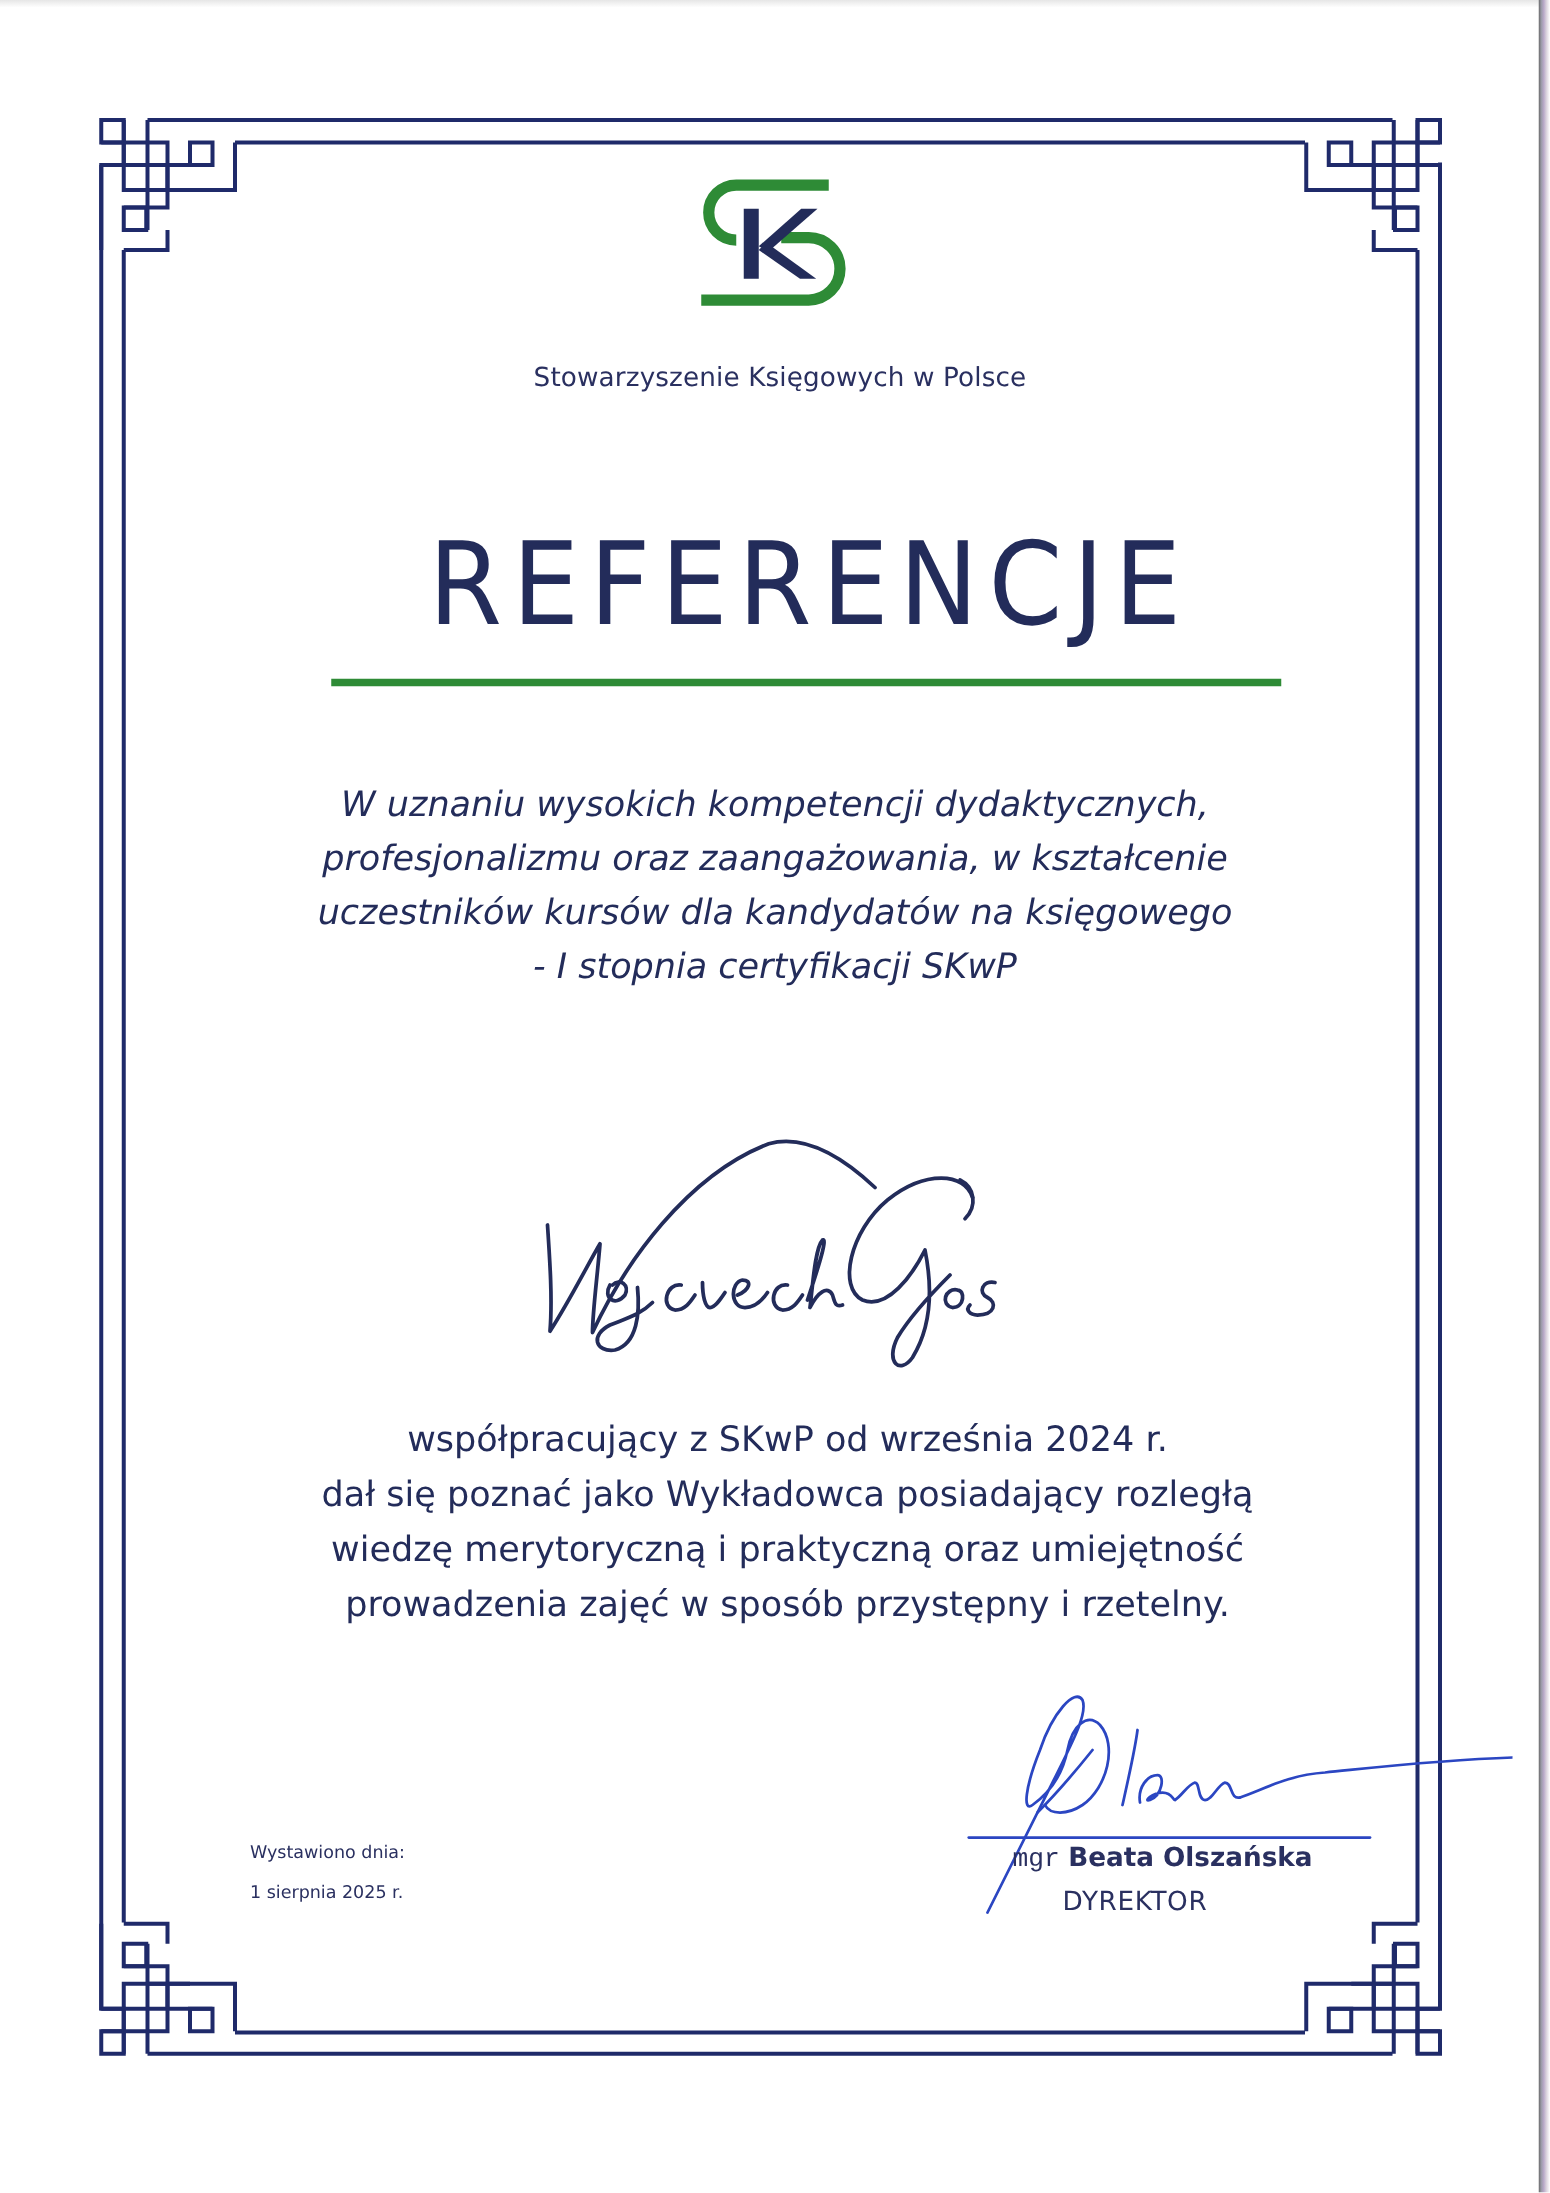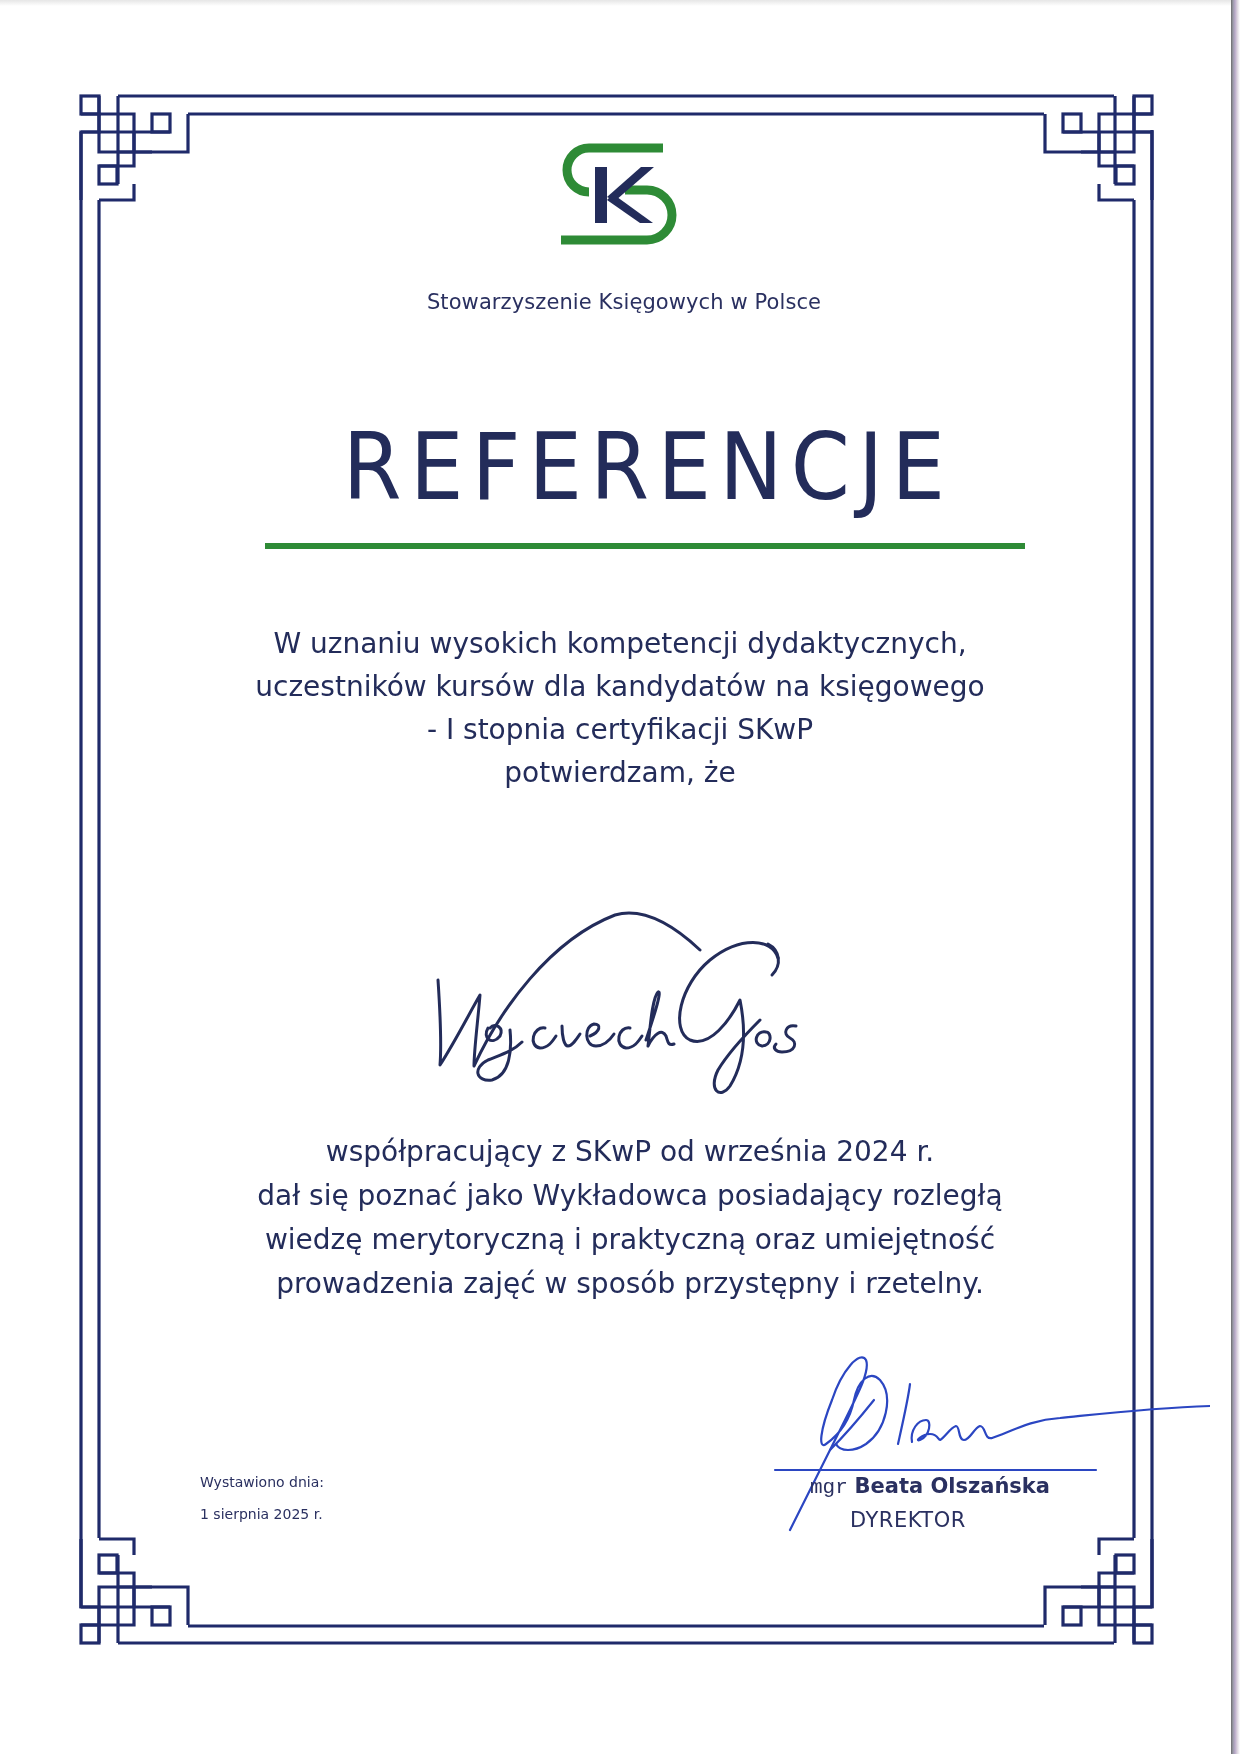--- a/index.html
+++ b/index.html
@@ -68,20 +68,21 @@
       background: #2e8b36;
     }
     .intro {
       position: absolute;
       left: 160px; width: 920px;
       top: 622px;
       text-align: center;
       font-size: 28px;
       line-height: 43px;
       color: #232c5a;
+      font-style: italic;
     }
     .intro div { white-space: nowrap; }
     .signature-name {
       position: absolute;
       left: 400px; top: 890px;
       width: 460px; height: 210px;
     }
     .body-text {
       position: absolute;
       left: 160px; width: 940px;
@@ -178,23 +179,23 @@
 
 <div class="org">
   <div>Stowarzyszenie Księgowych w Polsce</div>
 </div>
 
 <div class="title">REFERENCJE</div>
 <div class="title-rule"></div>
 
 <div class="intro">
   <div>W uznaniu wysokich kompetencji dydaktycznych,</div>
+  <div>profesjonalizmu oraz zaangażowania, w kształcenie</div>
   <div>uczestników kursów dla kandydatów na księgowego</div>
   <div>- I stopnia certyfikacji SKwP</div>
-  <div>potwierdzam, że</div>
 </div>
 
 <svg class="signature-name" viewBox="0 0 460 210" width="460" height="210">
   <title>Wojciech Gos</title>
   <g fill="none" stroke="#232c5a" stroke-width="3" stroke-linecap="round" stroke-linejoin="round">
 
     <path d="M38 90 C40 120 42 150 40 175 C56 150 70 122 80 105 C78 130 74 160 74 176 C100 120 150 50 215 25 C240 18 268 30 300 60"></path>
 
     <path d="M88 138 C82 148 92 156 100 146 C104 138 96 132 90 138"></path>
     <path d="M110 140 C112 160 110 185 92 190 C76 192 72 178 88 170 C100 165 112 162 122 152"></path>

